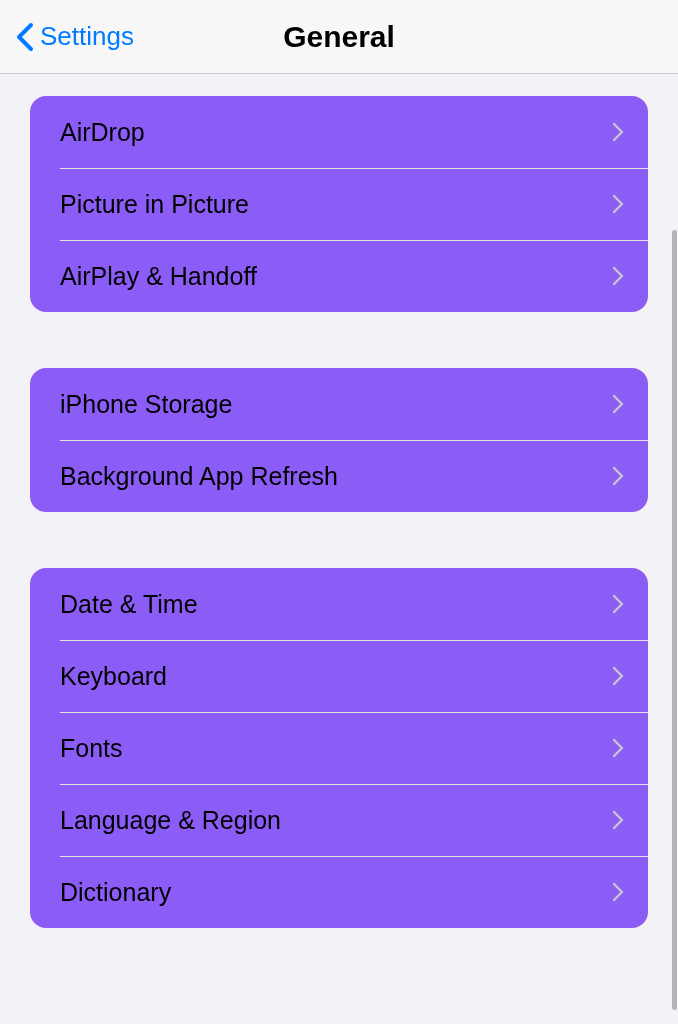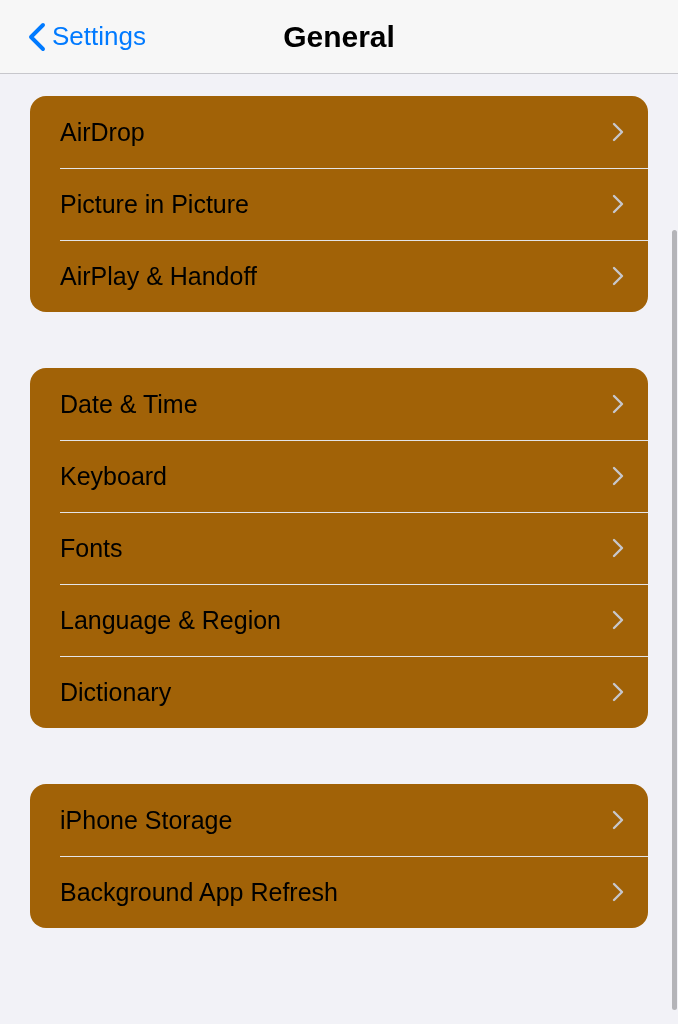--- a/index.html
+++ b/index.html
@@ -15,21 +15,21 @@
       background: #f2f2f7;
       overflow: hidden;
       position: relative;
     }
     .header {
       height: 74px;
       background: #f7f7f7;
       border-bottom: 1px solid #c7c7cc;
       display: flex;
       align-items: center;
-      padding: 0 28px;
+      padding: 0 16px;
       position: relative;
     }
     .back-button {
       display: flex;
       align-items: center;
       color: #007aff;
       font-size: 26px;
       font-weight: 400;
       cursor: pointer;
     }
@@ -43,21 +43,21 @@
       transform: translateX(-50%);
       font-size: 30px;
       font-weight: 600;
       color: #000;
     }
     .content {
       padding: 0 0;
     }
     .group {
       margin: 24px 30px;
-      background: #a16207;
+      background: #8b5cf6;
       border-radius: 16px;
       overflow: hidden;
     }
     .group:first-child {
       margin-top: 22px;
     }
     .group.g2 {
       margin-top: 56px;
     }
     .group.g3 {
@@ -137,20 +137,39 @@
     <div class="row">
       <span class="row-label">AirPlay &amp; Handoff</span>
       <span class="chevron">
         <svg width="12" height="20" viewBox="0 0 12 20" fill="none">
             <path d="M2 2 L10 10 L2 18" stroke="#c7c7cc" stroke-width="2.4" stroke-linecap="round" stroke-linejoin="round"></path>
           </svg>
       </span>
     </div>
   </div>
 
+  <div class="group g2">
+    <div class="row">
+      <span class="row-label">iPhone Storage</span>
+      <span class="chevron">
+        <svg width="12" height="20" viewBox="0 0 12 20" fill="none">
+            <path d="M2 2 L10 10 L2 18" stroke="#c7c7cc" stroke-width="2.4" stroke-linecap="round" stroke-linejoin="round"></path>
+          </svg>
+      </span>
+    </div>
+    <div class="row">
+      <span class="row-label">Background App Refresh</span>
+      <span class="chevron">
+        <svg width="12" height="20" viewBox="0 0 12 20" fill="none">
+            <path d="M2 2 L10 10 L2 18" stroke="#c7c7cc" stroke-width="2.4" stroke-linecap="round" stroke-linejoin="round"></path>
+          </svg>
+      </span>
+    </div>
+  </div>
+
   <div class="group g3">
     <div class="row">
       <span class="row-label">Date &amp; Time</span>
       <span class="chevron">
         <svg width="12" height="20" viewBox="0 0 12 20" fill="none">
             <path d="M2 2 L10 10 L2 18" stroke="#c7c7cc" stroke-width="2.4" stroke-linecap="round" stroke-linejoin="round"></path>
           </svg>
       </span>
     </div>
     <div class="row">
@@ -180,34 +199,15 @@
     <div class="row">
       <span class="row-label">Dictionary</span>
       <span class="chevron">
         <svg width="12" height="20" viewBox="0 0 12 20" fill="none">
             <path d="M2 2 L10 10 L2 18" stroke="#c7c7cc" stroke-width="2.4" stroke-linecap="round" stroke-linejoin="round"></path>
           </svg>
       </span>
     </div>
   </div>
 
-  <div class="group g2">
-    <div class="row">
-      <span class="row-label">iPhone Storage</span>
-      <span class="chevron">
-        <svg width="12" height="20" viewBox="0 0 12 20" fill="none">
-            <path d="M2 2 L10 10 L2 18" stroke="#c7c7cc" stroke-width="2.4" stroke-linecap="round" stroke-linejoin="round"></path>
-          </svg>
-      </span>
-    </div>
-    <div class="row">
-      <span class="row-label">Background App Refresh</span>
-      <span class="chevron">
-        <svg width="12" height="20" viewBox="0 0 12 20" fill="none">
-            <path d="M2 2 L10 10 L2 18" stroke="#c7c7cc" stroke-width="2.4" stroke-linecap="round" stroke-linejoin="round"></path>
-          </svg>
-      </span>
-    </div>
-  </div>
-
 </div>
 
 <div class="scrollbar"></div>
 
 </body></html>

